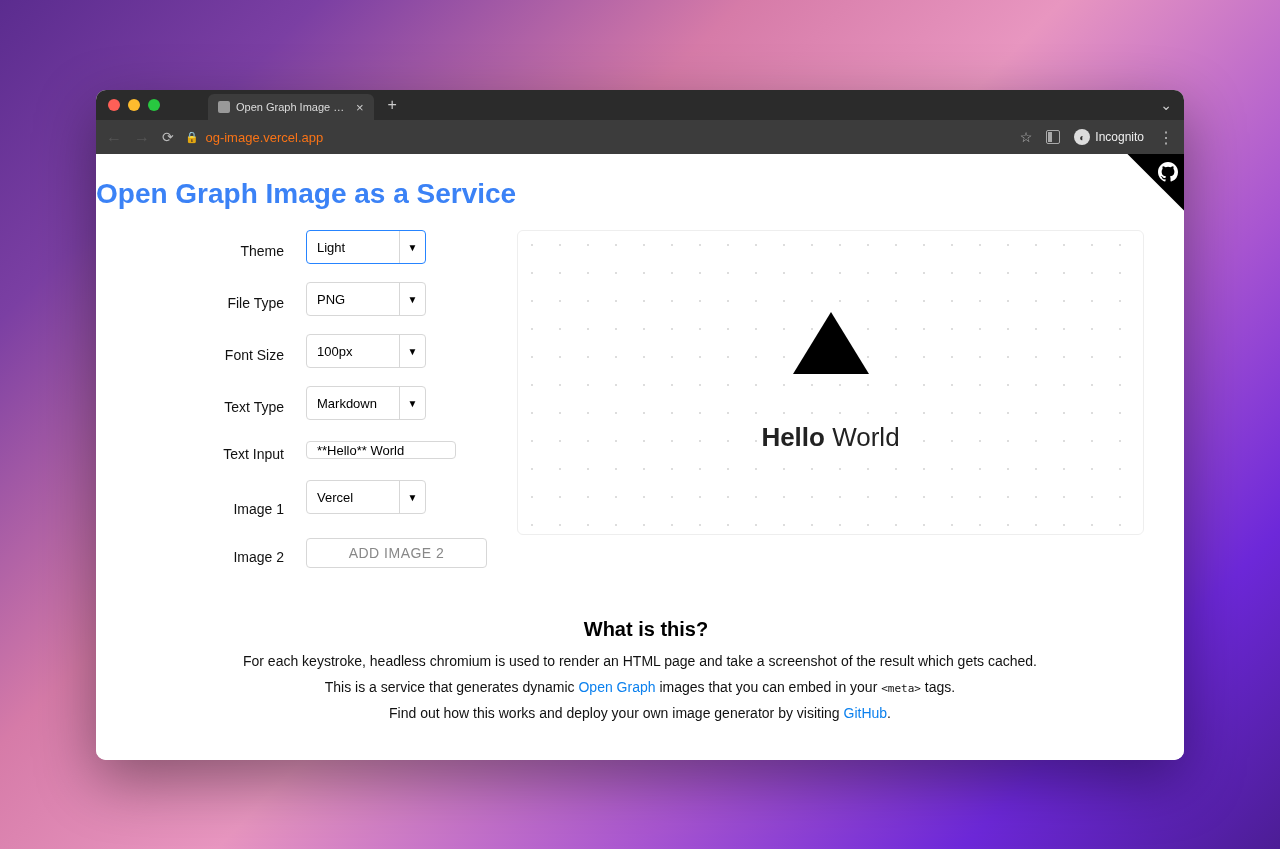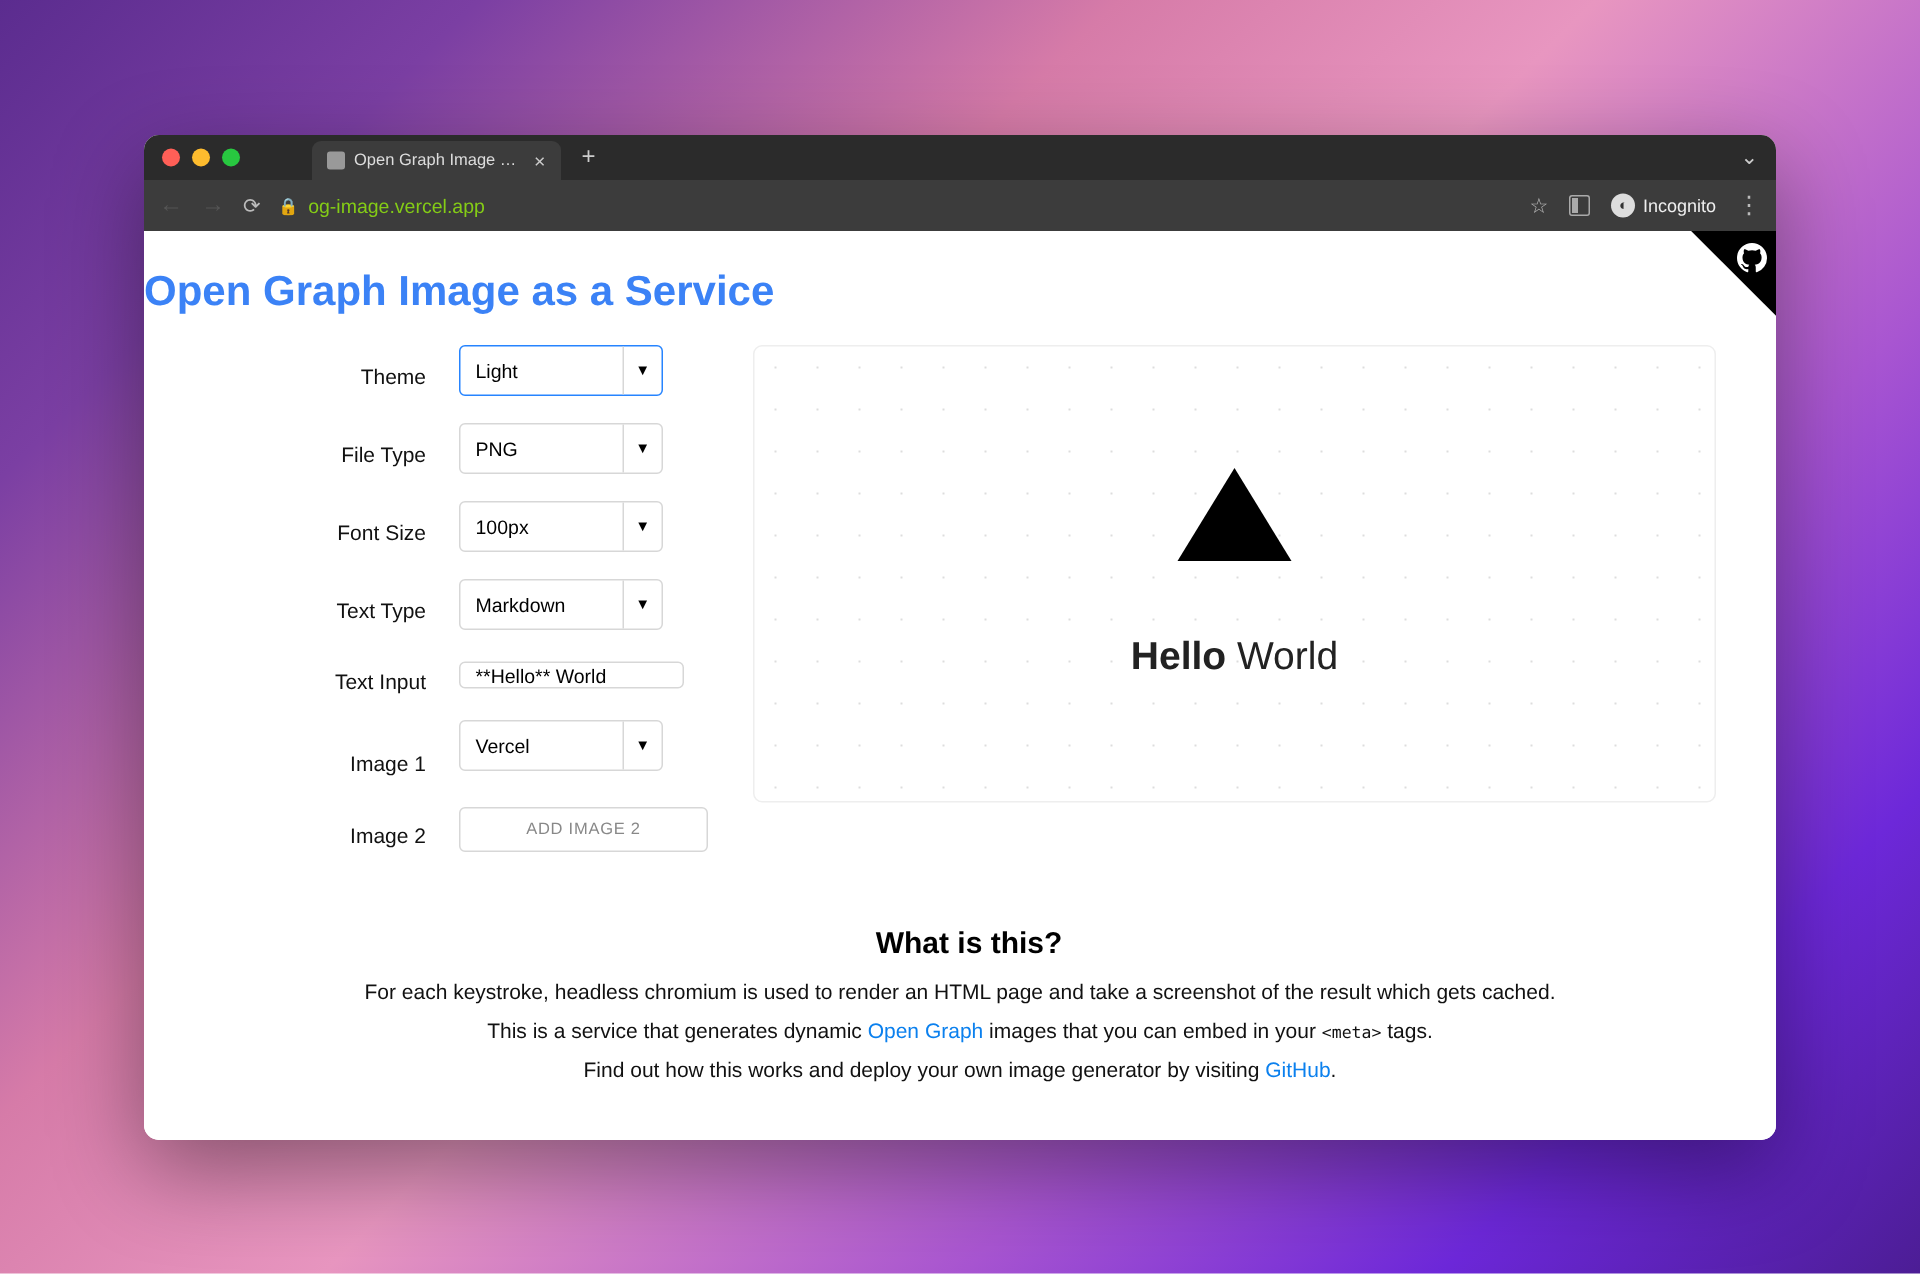--- a/index.html
+++ b/index.html
@@ -61,21 +61,21 @@
   align-items: center;
   padding: 0 10px;
   gap: 12px;
   color: #bbb;
 }
 .nav-arrow { font-size: 16px; color: #888; cursor: pointer; }
 .nav-arrow.dis { color: #555; }
 .reload { font-size: 14px; cursor: pointer; }
 .url-area { display: flex; align-items: center; gap: 6px; flex: 1; font-size: 13px; }
 .lock { font-size: 11px; }
-.url-text { color: #84cc16; }
+.url-text { color: #f97316; }
 .addr-right { display: flex; align-items: center; gap: 14px; }
 .star { font-size: 14px; }
 .ext-icon { width: 14px; height: 14px; border: 1px solid #aaa; border-radius: 2px; position: relative; }
 .ext-icon::after{content:"";position:absolute;left:1px;top:1px;width:4px;height:10px;background:#aaa;}
 .incognito { display: flex; align-items: center; gap: 5px; font-size: 12px; color: #eee; }
 .incog-icon { width: 16px; height: 16px; background: #ddd; border-radius: 50%; display:flex;align-items:center;justify-content:center;color:#333;font-size:10px;}
 .menu-dots { font-size: 16px; cursor: pointer; }
 .content { position: relative; height: calc(100% - 64px); background: #fff; overflow: hidden;}
 .corner-ribbon {
   position: absolute;
@@ -116,21 +116,21 @@
 .form-label {
   width: 170px;
   text-align: right;
   font-size: 14px;
   padding-right: 22px;
   padding-top: 8px;
   color: #111;
 }
 .select-wrap {
   display: flex;
-  width: 136px;
+  width: 120px;
   border: 1px solid #d7d7d7;
   border-radius: 4px;
   height: 34px;
   align-items: center;
   background: #fff;
 }
 .select-wrap.focused { border-color: #2684ff; }
 .select-val { flex: 1; padding: 0 10px; font-size: 13px; }
 .select-arrow {
   width: 26px; height: 100%;
@@ -147,24 +147,24 @@
   font-size: 13px;
 }
 .img-row .select-wrap{margin-bottom:6px;}
 .dim-inputs { display: flex; gap: 6px; }
 .dim-inputs input {
   width: 72px; height: 30px;
   border: 1px solid #d7d7d7; border-radius: 4px;
   padding: 0 8px; font-size: 12px;
 }
 .add-btn {
-  width: 166px; height: 30px;
+  width: 181px; height: 30px;
   border: 1px solid #d7d7d7; border-radius: 4px;
   background: #fff;
-  font-size: 11px; color: #888;
+  font-size: 14px; color: #888;
   letter-spacing: 0.5px;
   cursor: pointer;
 }
 .preview-col {
   flex: 1;
   border: 1px solid #eee;
   border-radius: 6px;
   height: 305px;
   display: flex;
   flex-direction: column;

